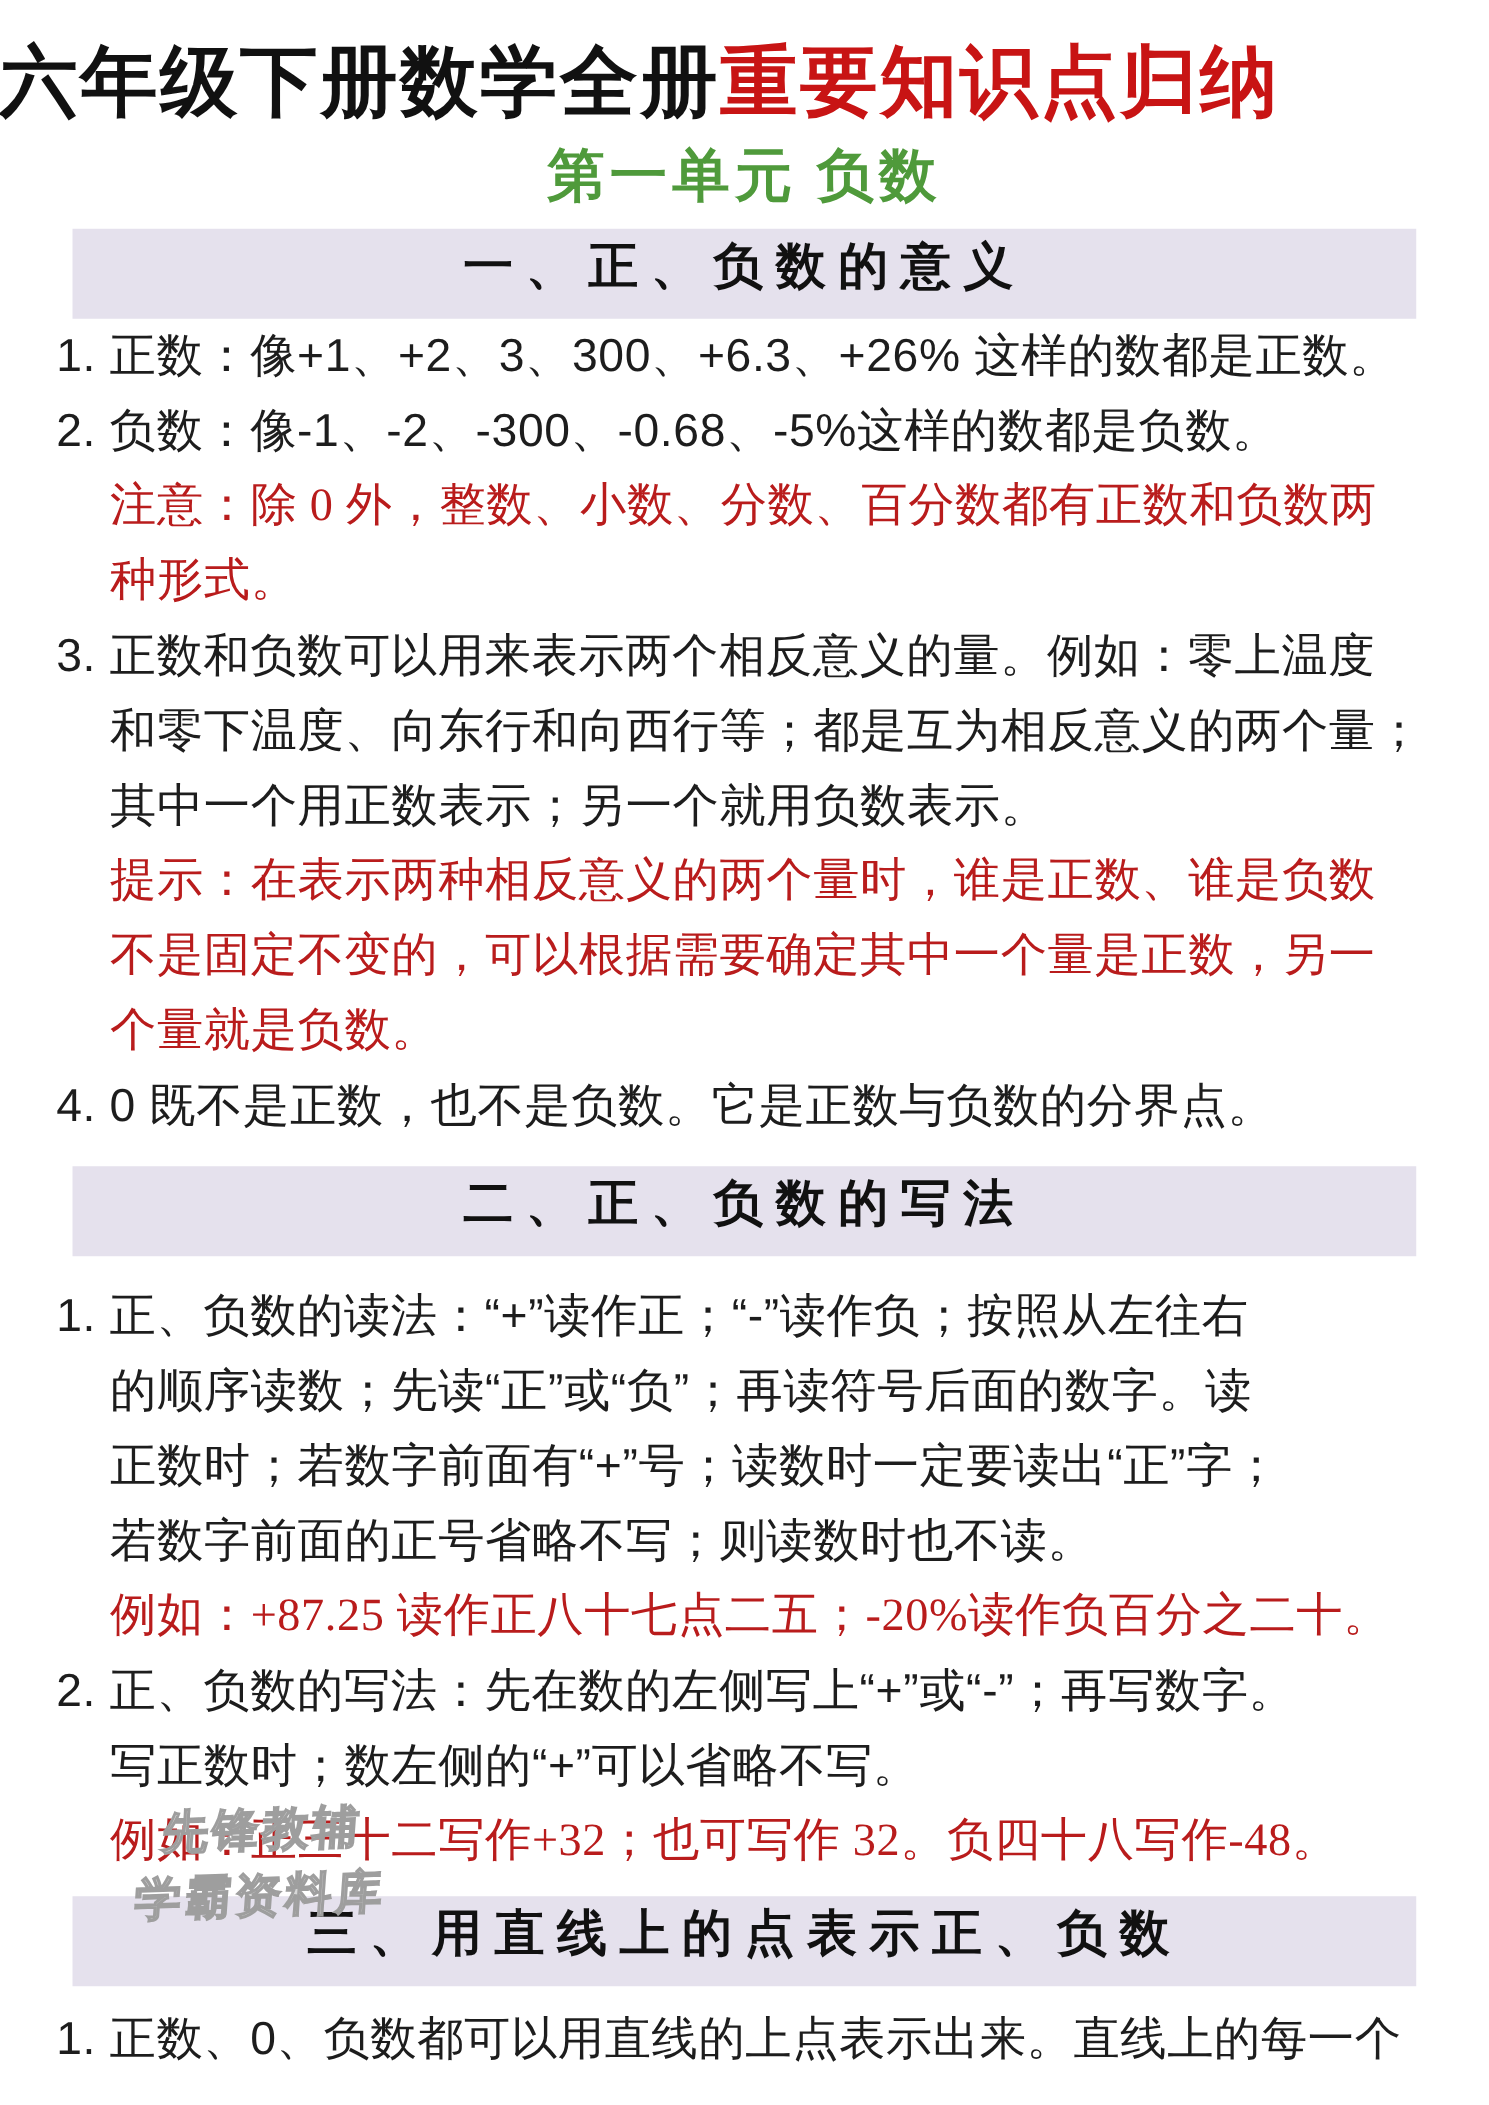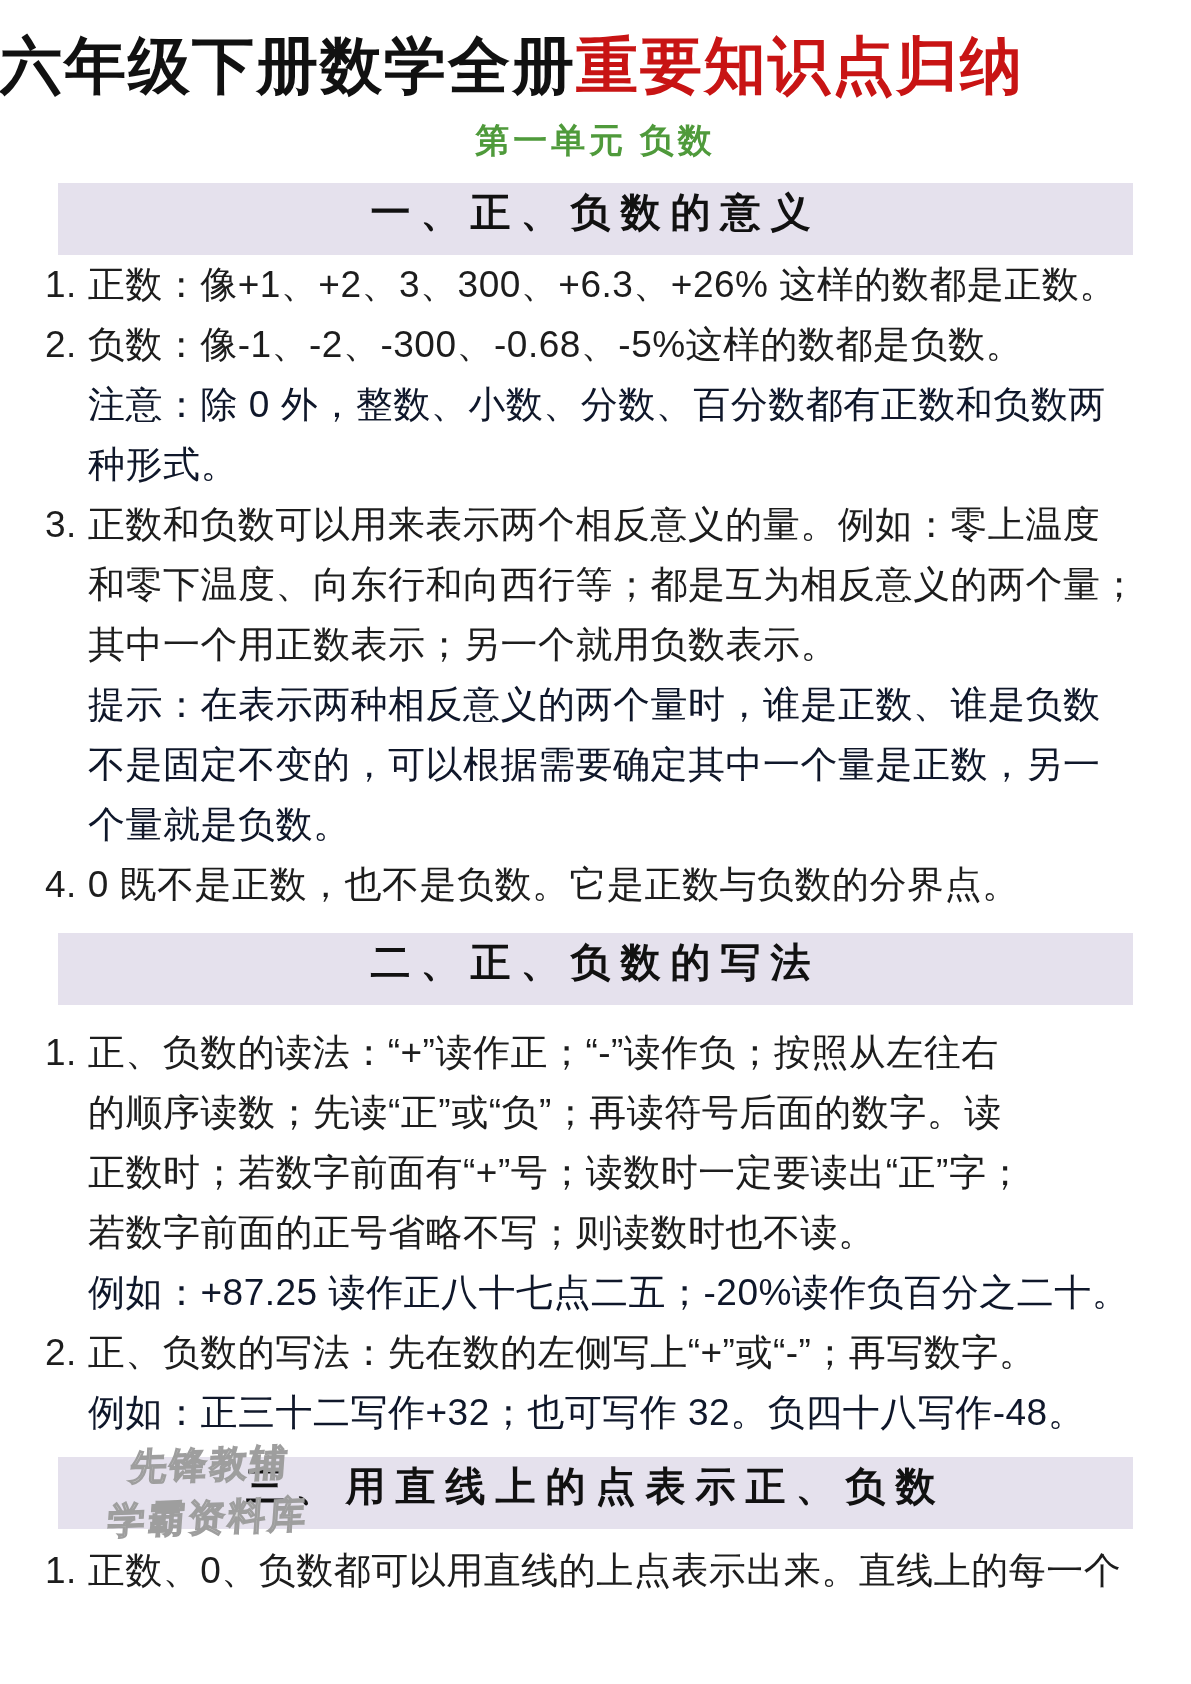--- a/index.html
+++ b/index.html
@@ -19,21 +19,21 @@
     letter-spacing:2px;
     color:#111111;
     white-space:nowrap;
   }
   .title .t-red { color:#c81414; }
   .subtitle {
     margin:8px 0 0 0;
     text-align:center;
     font-family:"Liberation Serif", serif;
     font-weight:bold;
-    font-size:34px; line-height:54px;
+    font-size:46px; line-height:54px;
     letter-spacing:4px;
     color:#4f9a3b;
   }
   #sections { padding:0 45px; }
   .bar {
     background:#e5e1ed;
     height:72px; line-height:60px;
     margin:0 13px;
     text-align:center;
     font-family:"Liberation Serif", serif;
@@ -47,21 +47,21 @@
   .section:nth-child(2) .bar { margin-top:18px; }
   .section:nth-child(3) .bar { margin-top:14px; }
   .section:nth-child(2) .sec-body { margin-top:18px; }
   .section:nth-child(3) .sec-body { margin-top:12px; }
   .line {
     font-size:37px; line-height:60px;
     letter-spacing:0.5px;
     color:#1d1d1d;
     white-space:nowrap;
   }
-  .line.red { color:#0f172a; }
+  .line.red { color:#b91c1c;font-family:Liberation Serif, serif; }
   .line.ind1 { padding-left:43px; }
   .watermark {
     position:absolute;
     left:110px; top:1438px;
     z-index:3;
     font-family:"Liberation Serif", serif;
     font-weight:bold;
     font-size:37px; line-height:53px;
     letter-spacing:3px;
     color:#d7d7d7;
@@ -99,20 +99,21 @@
       </div>
       <div class="section">
         <div class="bar">二、正、负数的写法</div>
         <div class="sec-body">
           <div class="line">1. 正、负数的读法：“+”读作正；“-”读作负；按照从左往右</div>
           <div class="line ind1">的顺序读数；先读“正”或“负”；再读符号后面的数字。读</div>
           <div class="line ind1">正数时；若数字前面有“+”号；读数时一定要读出“正”字；</div>
           <div class="line ind1">若数字前面的正号省略不写；则读数时也不读。</div>
           <div class="line red ind1">例如：+87.25 读作正八十七点二五；-20%读作负百分之二十。</div>
           <div class="line">2. 正、负数的写法：先在数的左侧写上“+”或“-”；再写数字。</div>
+          <div class="line ind1">写正数时；数左侧的“+”可以省略不写。</div>
           <div class="line red ind1">例如：正三十二写作+32；也可写作 32。负四十八写作-48。</div>
         </div>
       </div>
       <div class="section">
         <div class="bar">三、用直线上的点表示正、负数</div>
         <div class="sec-body">
           <div class="line">1. 正数、0、负数都可以用直线的上点表示出来。直线上的每一个</div>
         </div>
       </div>
     </div>

